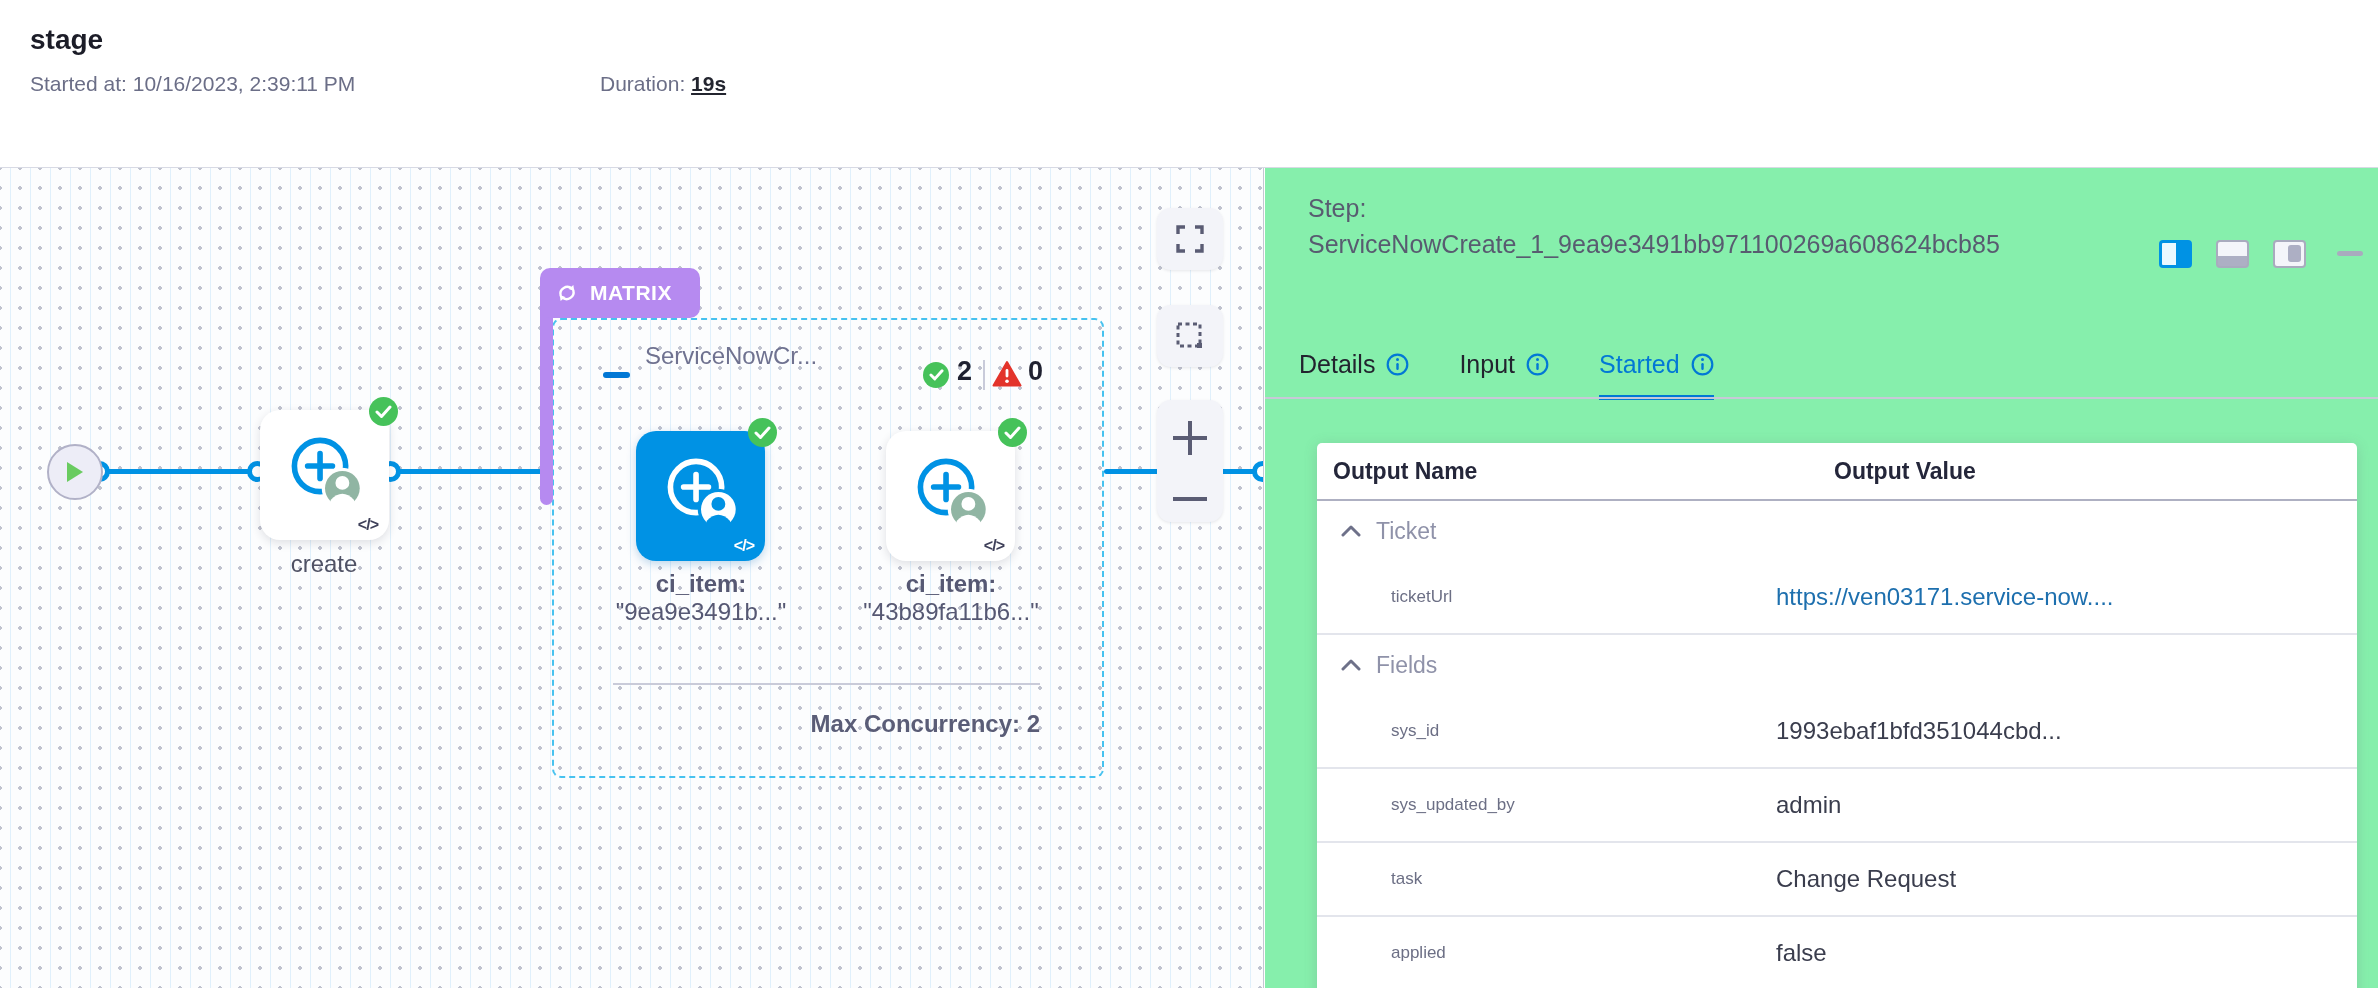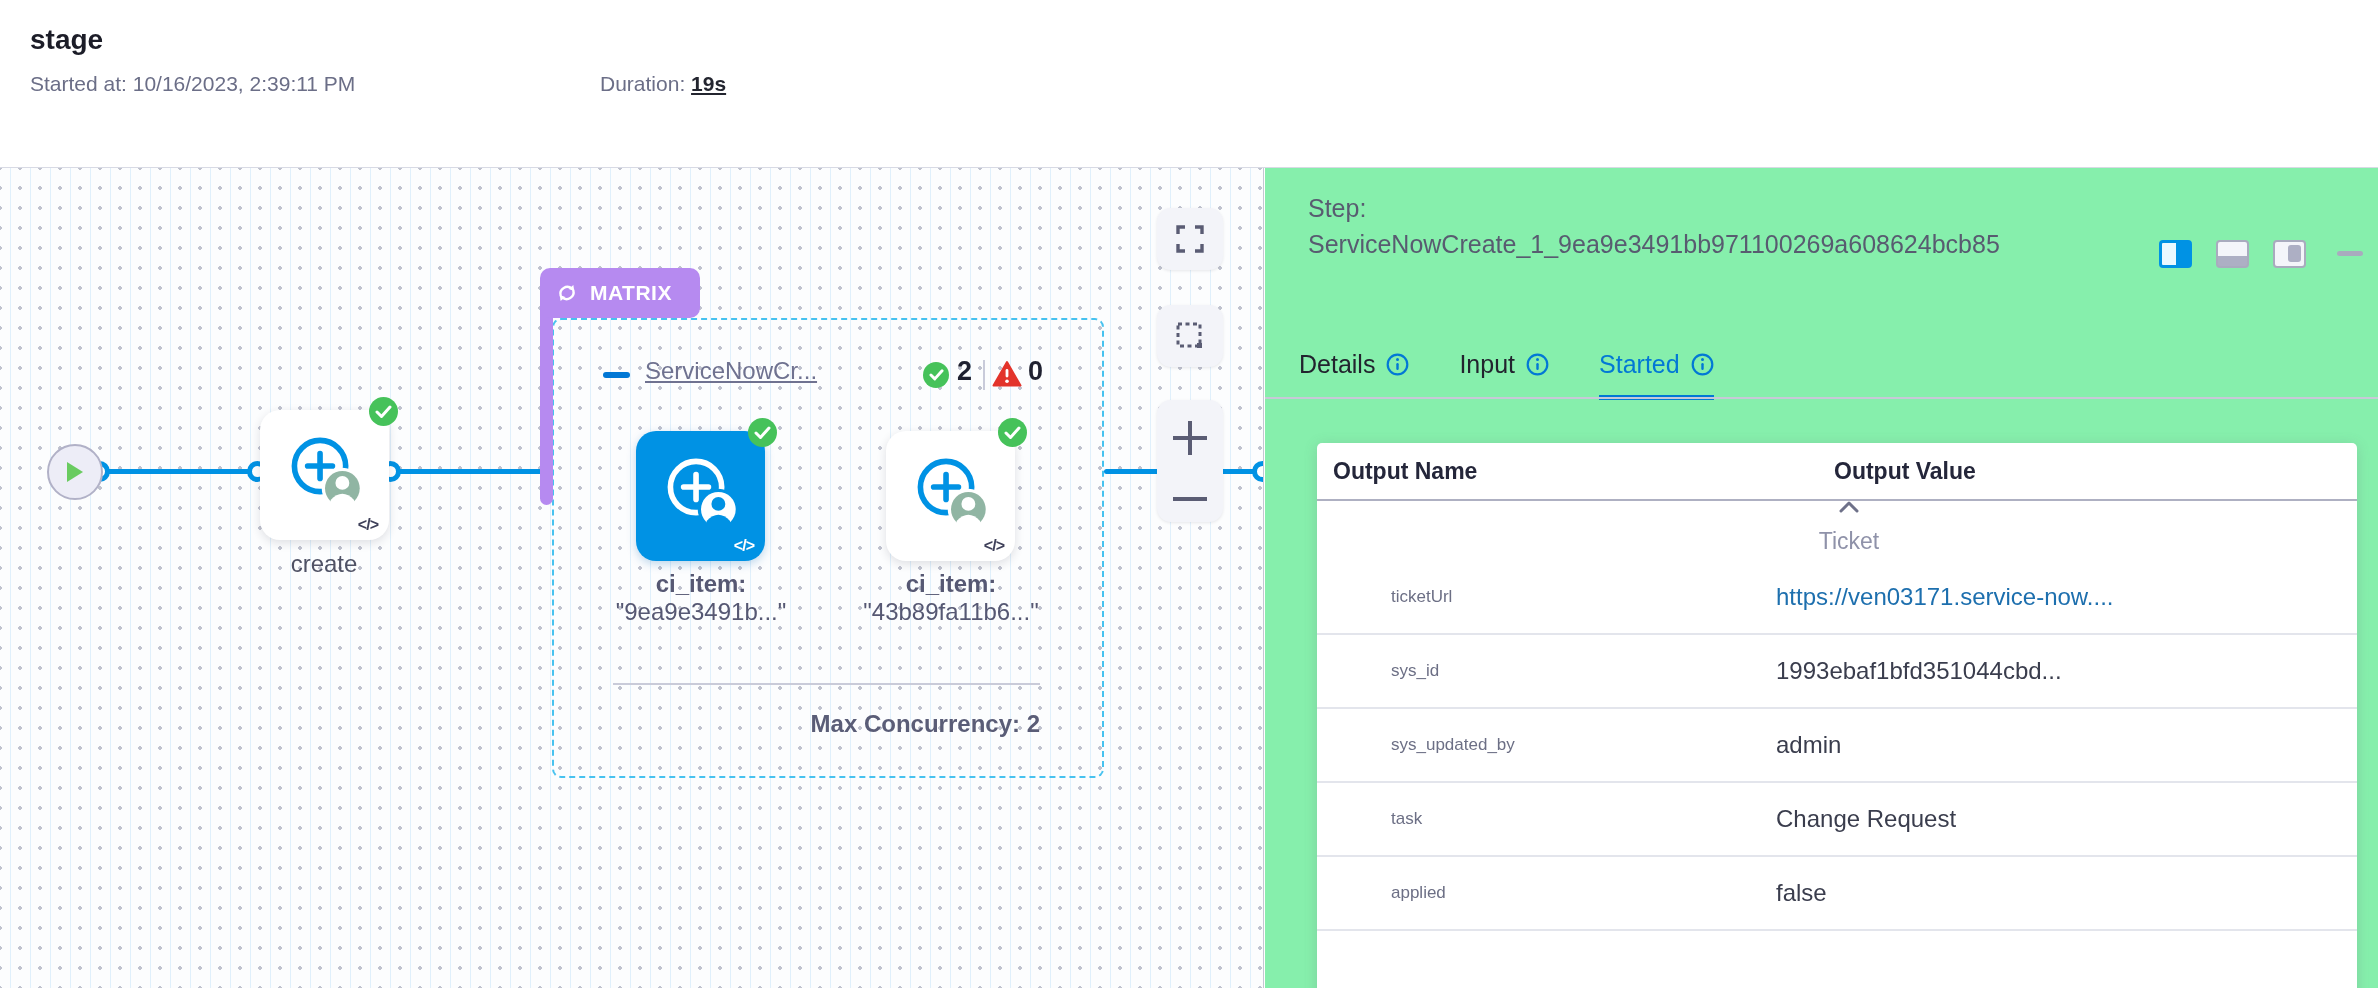--- a/index.html
+++ b/index.html
@@ -48,21 +48,21 @@
   #matrix-badge { position:absolute; left:540px; top:100px; width:160px; height:50px;
     background:#b68af0; border-radius:10px; display:flex; align-items:center; gap:10px;
     padding-left:14px; color:#fff; font-weight:700; font-size:21px; letter-spacing:0.5px; z-index:3; }
   #matrix-strip { position:absolute; left:540px; top:130px; width:13px; height:207px;
     background:#b68af0; border-radius:0 0 7px 7px; z-index:2; }
   #matrix-box { position:absolute; left:552px; top:150px; width:552px; height:460px;
     border:2.5px dashed #47c2ef; border-radius:9px; }
 
   .collapse-dash { position:absolute; left:49px; top:52px; width:27px; height:6px;
                    background:#0278d5; border-radius:3px; }
-  #matrix-title { position:absolute; left:91px; top:37px; font-size:24px; color:#6f7290;text-decoration:underline; }
+  #matrix-title { position:absolute; left:91px; top:22px; font-size:24px; color:#6f7290; }
   .cnt-num { position:absolute; top:36px; font-size:27px; font-weight:700; color:#1f2130; }
   #cnt-sep { position:absolute; left:429px; top:40px; width:2px; height:30px; background:#c9cbda; }
 
   #mx-divider { position:absolute; left:59px; top:363px; width:427px; height:2px; background:#c9cbd9; }
   #max-conc { position:absolute; left:59px; top:390px; width:427px; text-align:right;
               font-size:24px; font-weight:700; color:#5a5d77; }
   .ci-label { position:absolute; width:260px; text-align:center; font-size:24px; color:#565873; }
   .ci-label b { font-weight:700; }
 
   
@@ -97,21 +97,21 @@
                        background:#0278d5; }
   #tabs-divider { position:absolute; left:0; top:229px; width:1113px; height:2px; background:#c7c9d7; }
 
   
   #out-card { position:absolute; left:52px; top:275px; width:1040px; height:560px; background:#fff;
               border-radius:5px; box-shadow:0 2px 14px rgba(96,97,112,0.20); overflow:hidden; }
   .t-header { height:58px; display:flex; align-items:center; border-bottom:2px solid #aeb0c2; }
   .t-col-name { padding-left:16px; flex:0 0 517px; font-size:23px; font-weight:700; color:#24263a; }
   .t-col-value { font-size:23px; font-weight:700; color:#24263a; }
   .t-group { height:60px; display:flex; align-items:center; gap:15px; padding-left:24px;
-             font-size:23px; color:#8f92a9;flex-direction:column; }
+             font-size:23px; color:#8f92a9; }
   .t-row { height:74px; display:flex; align-items:center; border-bottom:2px solid #e3e5ec; }
   .t-row .rname { padding-left:74px; flex:0 0 459px; font-size:17px; color:#6c6f85; }
   .t-row .rvalue { font-size:24px; color:#3a3d4d; }
   .t-row .rvalue.link { color:#1d6fae; cursor:pointer; }
   .chev { cursor:pointer; display:flex; }
 </style>
 </head>
 <body>
 
 <div id="top-header">
@@ -305,20 +305,28 @@
             <polyline points="2,10 10,2 18,10" fill="none" stroke="#6e7189" stroke-width="3" stroke-linecap="round" stroke-linejoin="round"></polyline>
           </svg>
       </span>
       <span>Ticket</span>
     </div>
     <div class="t-row">
       <div class="rname">ticketUrl</div>
       <div class="rvalue link">https://ven03171.service-now....</div>
     </div>
 
+    <div class="t-group">
+      <span class="chev">
+        <svg width="20" height="12" viewBox="0 0 20 12">
+            <polyline points="2,10 10,2 18,10" fill="none" stroke="#6e7189" stroke-width="3" stroke-linecap="round" stroke-linejoin="round"></polyline>
+          </svg>
+      </span>
+      <span>Fields</span>
+    </div>
     <div class="t-row">
       <div class="rname">sys_id</div>
       <div class="rvalue">1993ebaf1bfd351044cbd...</div>
     </div>
     <div class="t-row">
       <div class="rname">sys_updated_by</div>
       <div class="rvalue">admin</div>
     </div>
     <div class="t-row">
       <div class="rname">task</div>

